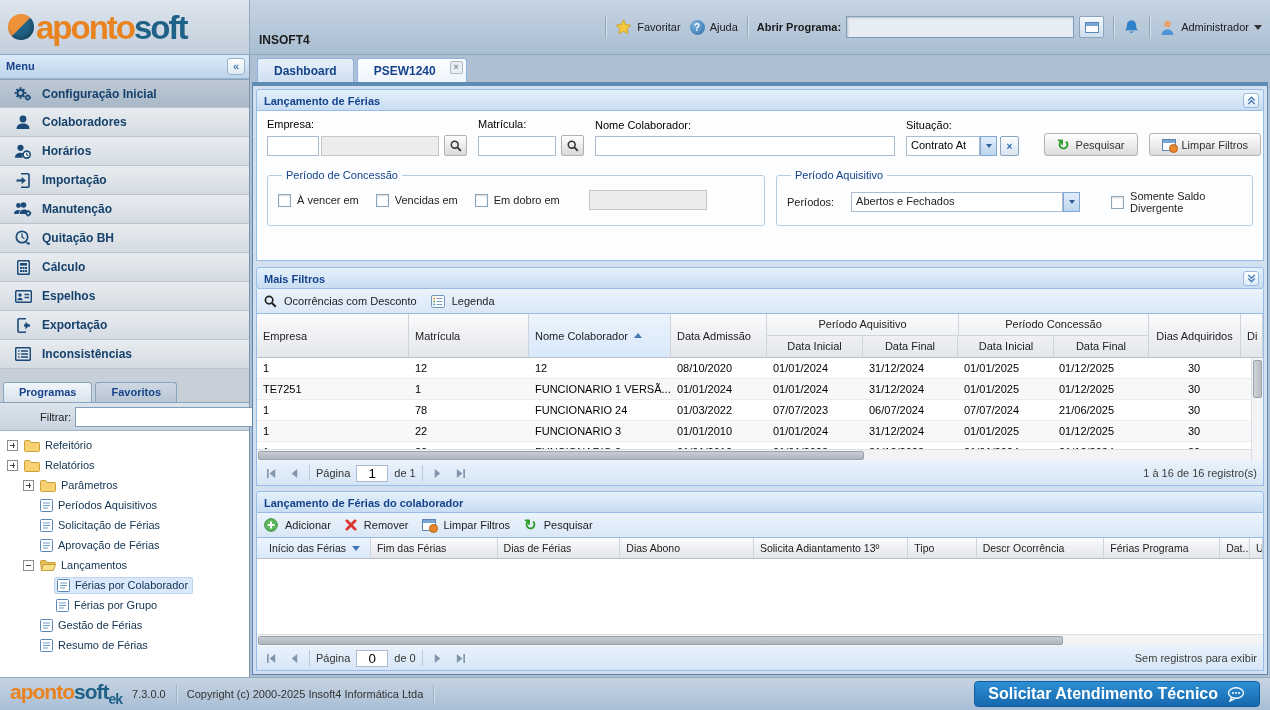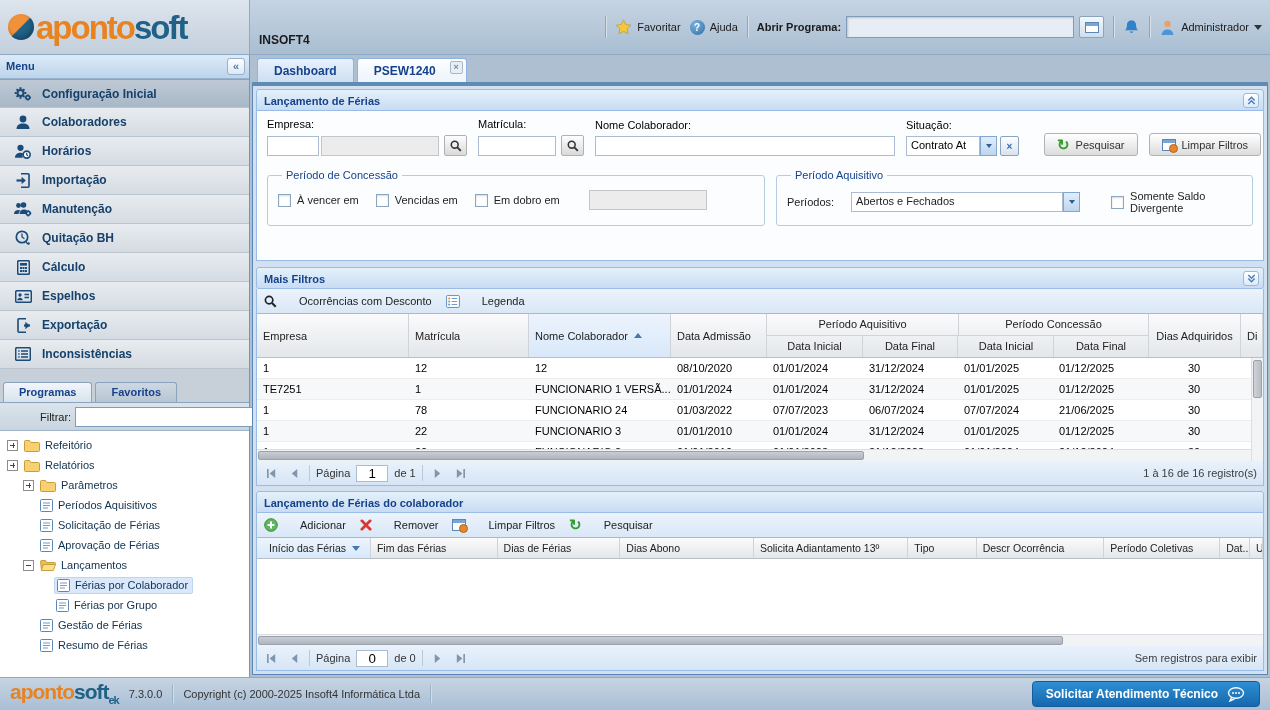--- a/index.html
+++ b/index.html
@@ -79,21 +79,21 @@
   .cb { width:13px; height:13px; border:1px solid #8ca6bd; background:#fff; box-shadow:inset 0 1px 2px rgba(0,0,0,.15); flex:none; }
   .fs1 { width:498px; flex:none; } .fs2 { flex:1; }
   .fs-inner { display:flex; align-items:center; gap:17px; }
   .limpar-ic { width:14px; height:12px; border:1px solid #5b87b6; background:#fff; position:relative; }
   .limpar-ic::before { content:""; position:absolute; left:0; top:0; right:0; height:3px; background:#7aa6d4; }
   .limpar-ic::after { content:""; position:absolute; right:-3px; bottom:-3px; width:7px; height:7px; border-radius:50%; background:#e8862c; border:1px solid #b5641a; }
   .refresh-glyph { color:#2f9e2b; font-weight:bold; font-size:15px; line-height:12px; }
 
   
   .tb { height:25px; flex:none; background:linear-gradient(#ecf3fc,#d9e7f6); border:1px solid #99bbe8; border-top:none; display:flex; align-items:center; gap:14px; padding:0 7px; color:#222; }
-  .tb-item { display:flex; align-items:center; gap:22px; }
+  .tb-item { display:flex; align-items:center; gap:7px; }
 
   
   .g1h { display:flex; height:44px; flex:none; background:linear-gradient(#fbfbfc,#e3e6ea); border-left:1px solid #99bbe8; border-right:1px solid #99bbe8; border-bottom:1px solid #b9bfc6; }
   .hc { border-right:1px solid #d0d3d7; padding:0 6px; display:flex; align-items:center; color:#222; overflow:hidden; white-space:nowrap; }
   .hc.sorted { background:linear-gradient(#ecf4fd,#d8e8fa); }
   .hg { display:flex; flex-direction:column; }
   .hg-top { height:22px; border-bottom:1px solid #d0d3d7; border-right:1px solid #d0d3d7; display:flex; align-items:center; justify-content:center; }
   .hg-sub { display:flex; height:22px; }
   .hg-sub .hc { justify-content:center; }
   .sort-asc { width:0; height:0; border-left:4px solid transparent; border-right:4px solid transparent; border-bottom:5px solid #4477b3; margin-left:6px; }
@@ -120,24 +120,24 @@
   .g2 { flex:1; display:flex; flex-direction:column; border-left:1px solid #99bbe8; border-right:1px solid #99bbe8; background:#fff; position:relative; }
   .g2h { display:flex; height:21px; flex:none; background:linear-gradient(#fbfbfc,#e3e6ea); border-bottom:1px solid #b9bfc6; }
   .g2h .hc { font-size:10.5px; }
   .d0{width:115px;padding-left:12px;} .d1{width:128px;} .d2{width:124px;} .d3{width:135px;} .d4{width:156px;} .d5{width:69px;} .d6{width:129px;} .d7{width:117px;} .d8{width:30px;} .d9{flex:1;}
   .g2b { flex:1; background:#fff; }
   .hs2 { height:12px; flex:none; position:relative; background:#f2f3f5; border-top:1px solid #dcdee1; }
 
   
   .ftr { position:absolute; left:0; top:677px; width:1270px; height:33px; background:linear-gradient(#c6d4e2,#a9bed5); border-top:1px solid #8fa9c2; display:flex; align-items:center; padding:0 10px; gap:10px; }
   .f-logo { font-size:21px; font-weight:bold; letter-spacing:-1px; line-height:1; }
-  .f-suffix { font-size:11px; color:#1f6187; font-weight:bold; }
+  .f-suffix { font-size:14px; color:#1f6187; font-weight:bold; }
   .f-txt { color:#333; }
   .f-sep { width:1px; height:18px; background:#9db1c5; box-shadow:1px 0 0 #d3dde7; }
-  .support-btn { margin-left:auto; height:26px; padding:0 13px; background:linear-gradient(#2e8fd4,#1668ae); border:1px solid #135d9c; border-radius:4px; color:#fff; font-weight:bold; font-size:12px; display:flex; gap:8px; align-items:center; }
+  .support-btn { margin-left:auto; height:26px; padding:0 13px; background:linear-gradient(#2e8fd4,#1668ae); border:1px solid #135d9c; border-radius:4px; color:#fff; font-weight:bold; font-size:16px; display:flex; gap:8px; align-items:center; }
 
   .ic-navy { fill:#1b4b78; }
 </style>
 </head>
 <body>
 
 <div class="hdr">
   <div class="logo-box">
     <span class="logo-sphere"></span>
     <span class="logo-t"><span class="lo">aponto</span><span class="lb">soft</span></span>
@@ -724,21 +724,21 @@
         <span class="hc d0 sorted">
             <span>Início das Férias</span>
             <span class="sort-desc"></span>
           </span>
         <span class="hc d1">Fim das Férias</span>
         <span class="hc d2">Dias de Férias</span>
         <span class="hc d3">Dias Abono</span>
         <span class="hc d4">Solicita Adiantamento 13º</span>
         <span class="hc d5">Tipo</span>
         <span class="hc d6">Descr Ocorrência</span>
-        <span class="hc d7">Período Coletivas</span>
+        <span class="hc d7">Férias Programa</span>
         <span class="hc d8">Dat...</span>
         <span class="hc d9">U</span>
       </div>
       <div class="g2b"></div>
       <div class="hs2">
           <span class="hs-thumb" style="width:80%"></span>
         </div>
     </div>
 
     <div class="pg">

